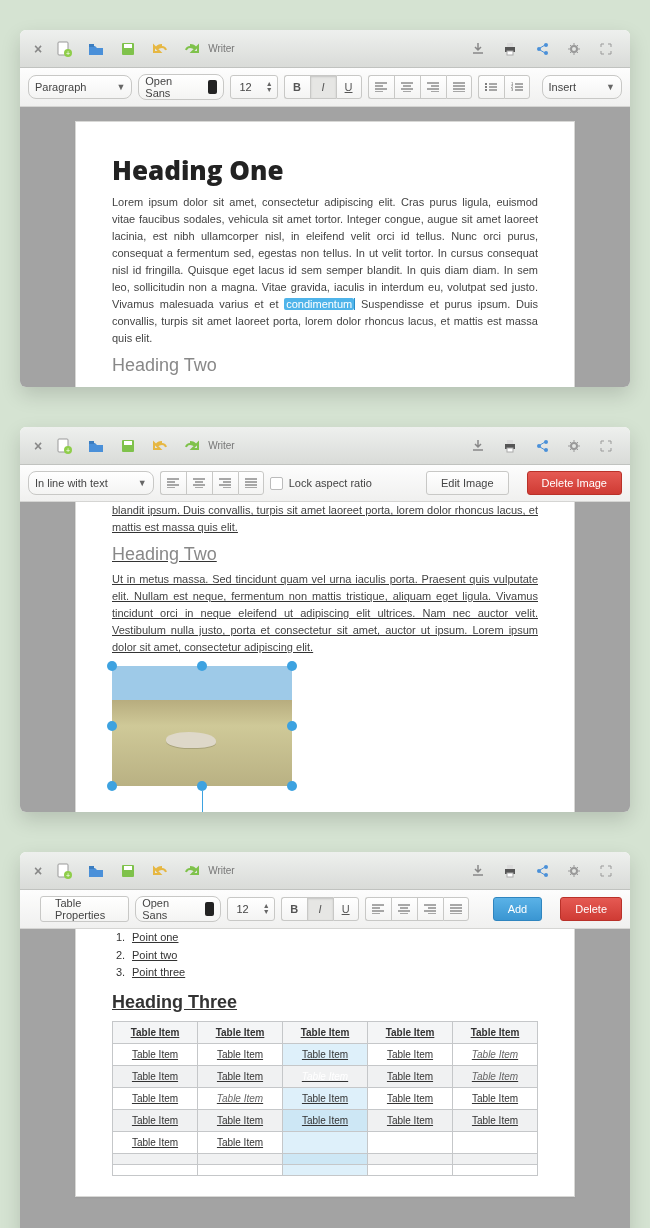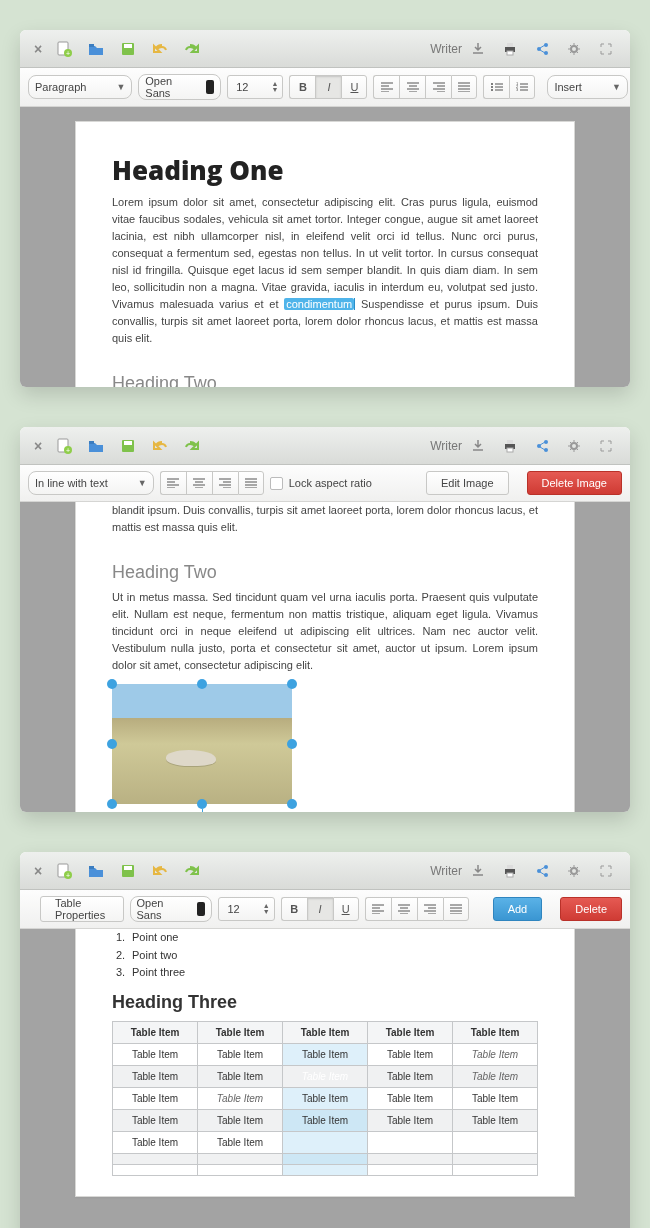--- a/index.html
+++ b/index.html
@@ -19,21 +19,21 @@
   overflow: hidden;
 }
 .titlebar {
   height: 38px;
   background: linear-gradient(#eef0ee, #d9dbd8);
   border-bottom: 1px solid #c0c2bf;
   display: flex;
   align-items: center;
   padding: 0 8px;
 }
-.titlebar .title { flex: 1; text-align: right; color: #777; font-size: 12px; }
+.titlebar .title { flex: 1; text-align: left; color: #777; font-size: 10px; }
 .tb-icon {
   width: 24px; height: 24px; margin: 0 4px;
   display: flex; align-items: center; justify-content: center;
   border-radius: 3px;
 }
 .close-x { color:#888; font-size:14px; font-weight:bold; padding:0 6px; cursor:pointer; }
 .toolbar {
   background: linear-gradient(#fdfdfd, #f0f0ef);
   border-bottom: 1px solid #d5d5d3;
   padding: 6px 8px;
@@ -47,21 +47,21 @@
   border-radius: 3px;
   min-height: 24px;
   display: flex;
   align-items: center;
   font-size: 11px;
   color: #444;
 }
 .dropdown { padding: 0 6px; gap: 30px; cursor:pointer;border-radius:8px; }
 .dropdown .label { }
 .dropdown .caret { font-size:9px; color:#666; }
-.num-field { padding: 0 4px 0 8px; gap:23px; }
+.num-field { padding: 0 4px 0 8px; gap:14px; }
 .num-field .spin { display:flex; flex-direction:column; font-size:7px; line-height:6px; color:#666; }
 .icon-btn { width:26px; justify-content:center; cursor:pointer; color:#555; }
 .btn-group { display:flex; }
 .btn-group .icon-btn { border-radius:0; border-right:none; }
 .btn-group .icon-btn:first-child { border-radius:3px 0 0 3px; }
 .btn-group .icon-btn:last-child { border-radius:0 3px 3px 0; border-right:1px solid #c8c8c6; }
 .btn-group .icon-btn.active { background:#e6e6e4; box-shadow:inset 0 1px 2px rgba(0,0,0,0.15); }
 .color-swatch { width:14px; height:14px; background:#222; border-radius:2px; margin-left:-2px; }
 .btn { padding: 0 14px; cursor:pointer;margin-left:12px; }
 .btn.primary { background: linear-gradient(#5ab2e7, #3a96d2); border-color:#2f85bf; color:#fff;justify-content:center; }
@@ -77,23 +77,23 @@
   overflow:hidden;
 }
 .page {
   background:#fff;
   border:1px solid #d8d8d6;
   width: 500px;
   margin: 0 auto;
   padding: 30px 36px 20px;
   box-shadow: 0 1px 2px rgba(0,0,0,0.05);
 }
-.page.offset-top { margin-top:-1px; padding-top:0; }
+.page.offset-top { margin-top:-1px; padding-top:0;text-decoration:underline; }
 .h1 { font-size:26px; font-weight:800; color:#222; margin-bottom:6px; font-family: "Open Sans", Arial, sans-serif; }
-.h2 { font-size:18px; font-weight:400; color:#888; margin:26px 0 6px; }
+.h2 { font-size:18px; font-weight:400; color:#888; margin:8px 0 6px; }
 .h3 { font-size:18px; font-weight:700; color:#333; margin:10px 0 8px; }
 .body-text { font-size:11px; line-height:1.55; color:#444; text-align:justify; }
 .body-text .hl { background:#4fb4ea; color:#fff; padding:0 2px; border-radius:2px; }
 .body-text .cursor { border-left:1px solid #2a8fca; }
 .link-run { color:#2a72b5; }
 
 .img-frame {
   position:relative;
   width:180px; height:120px;
   margin-top:10px;

